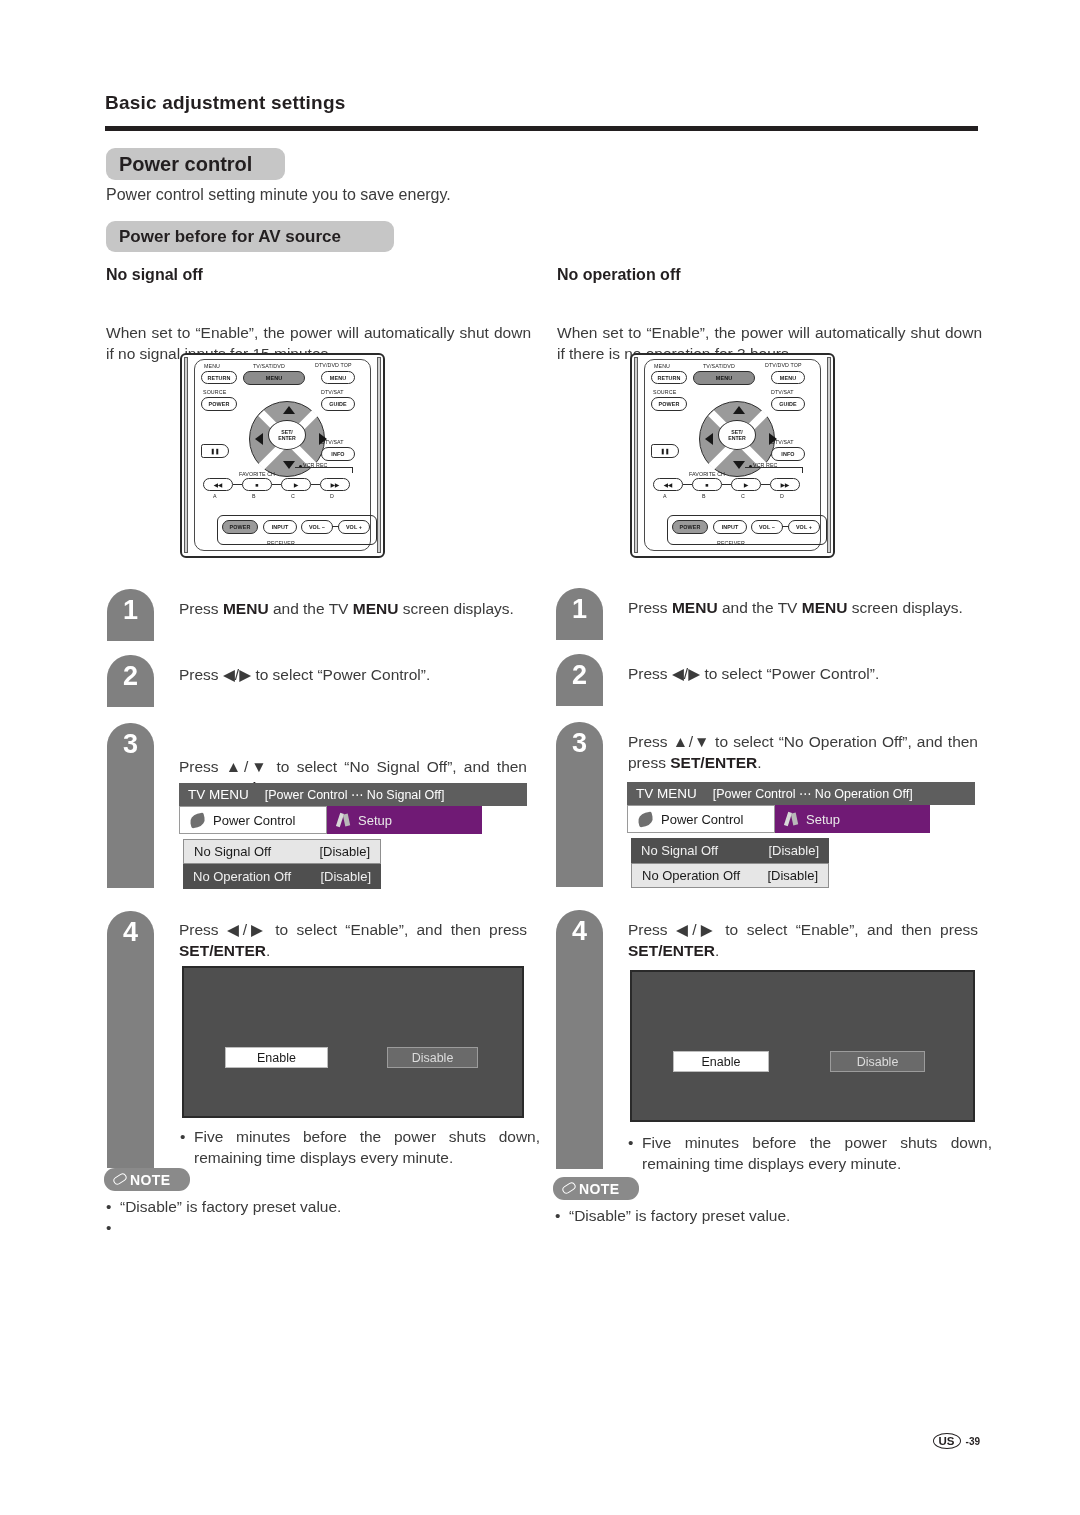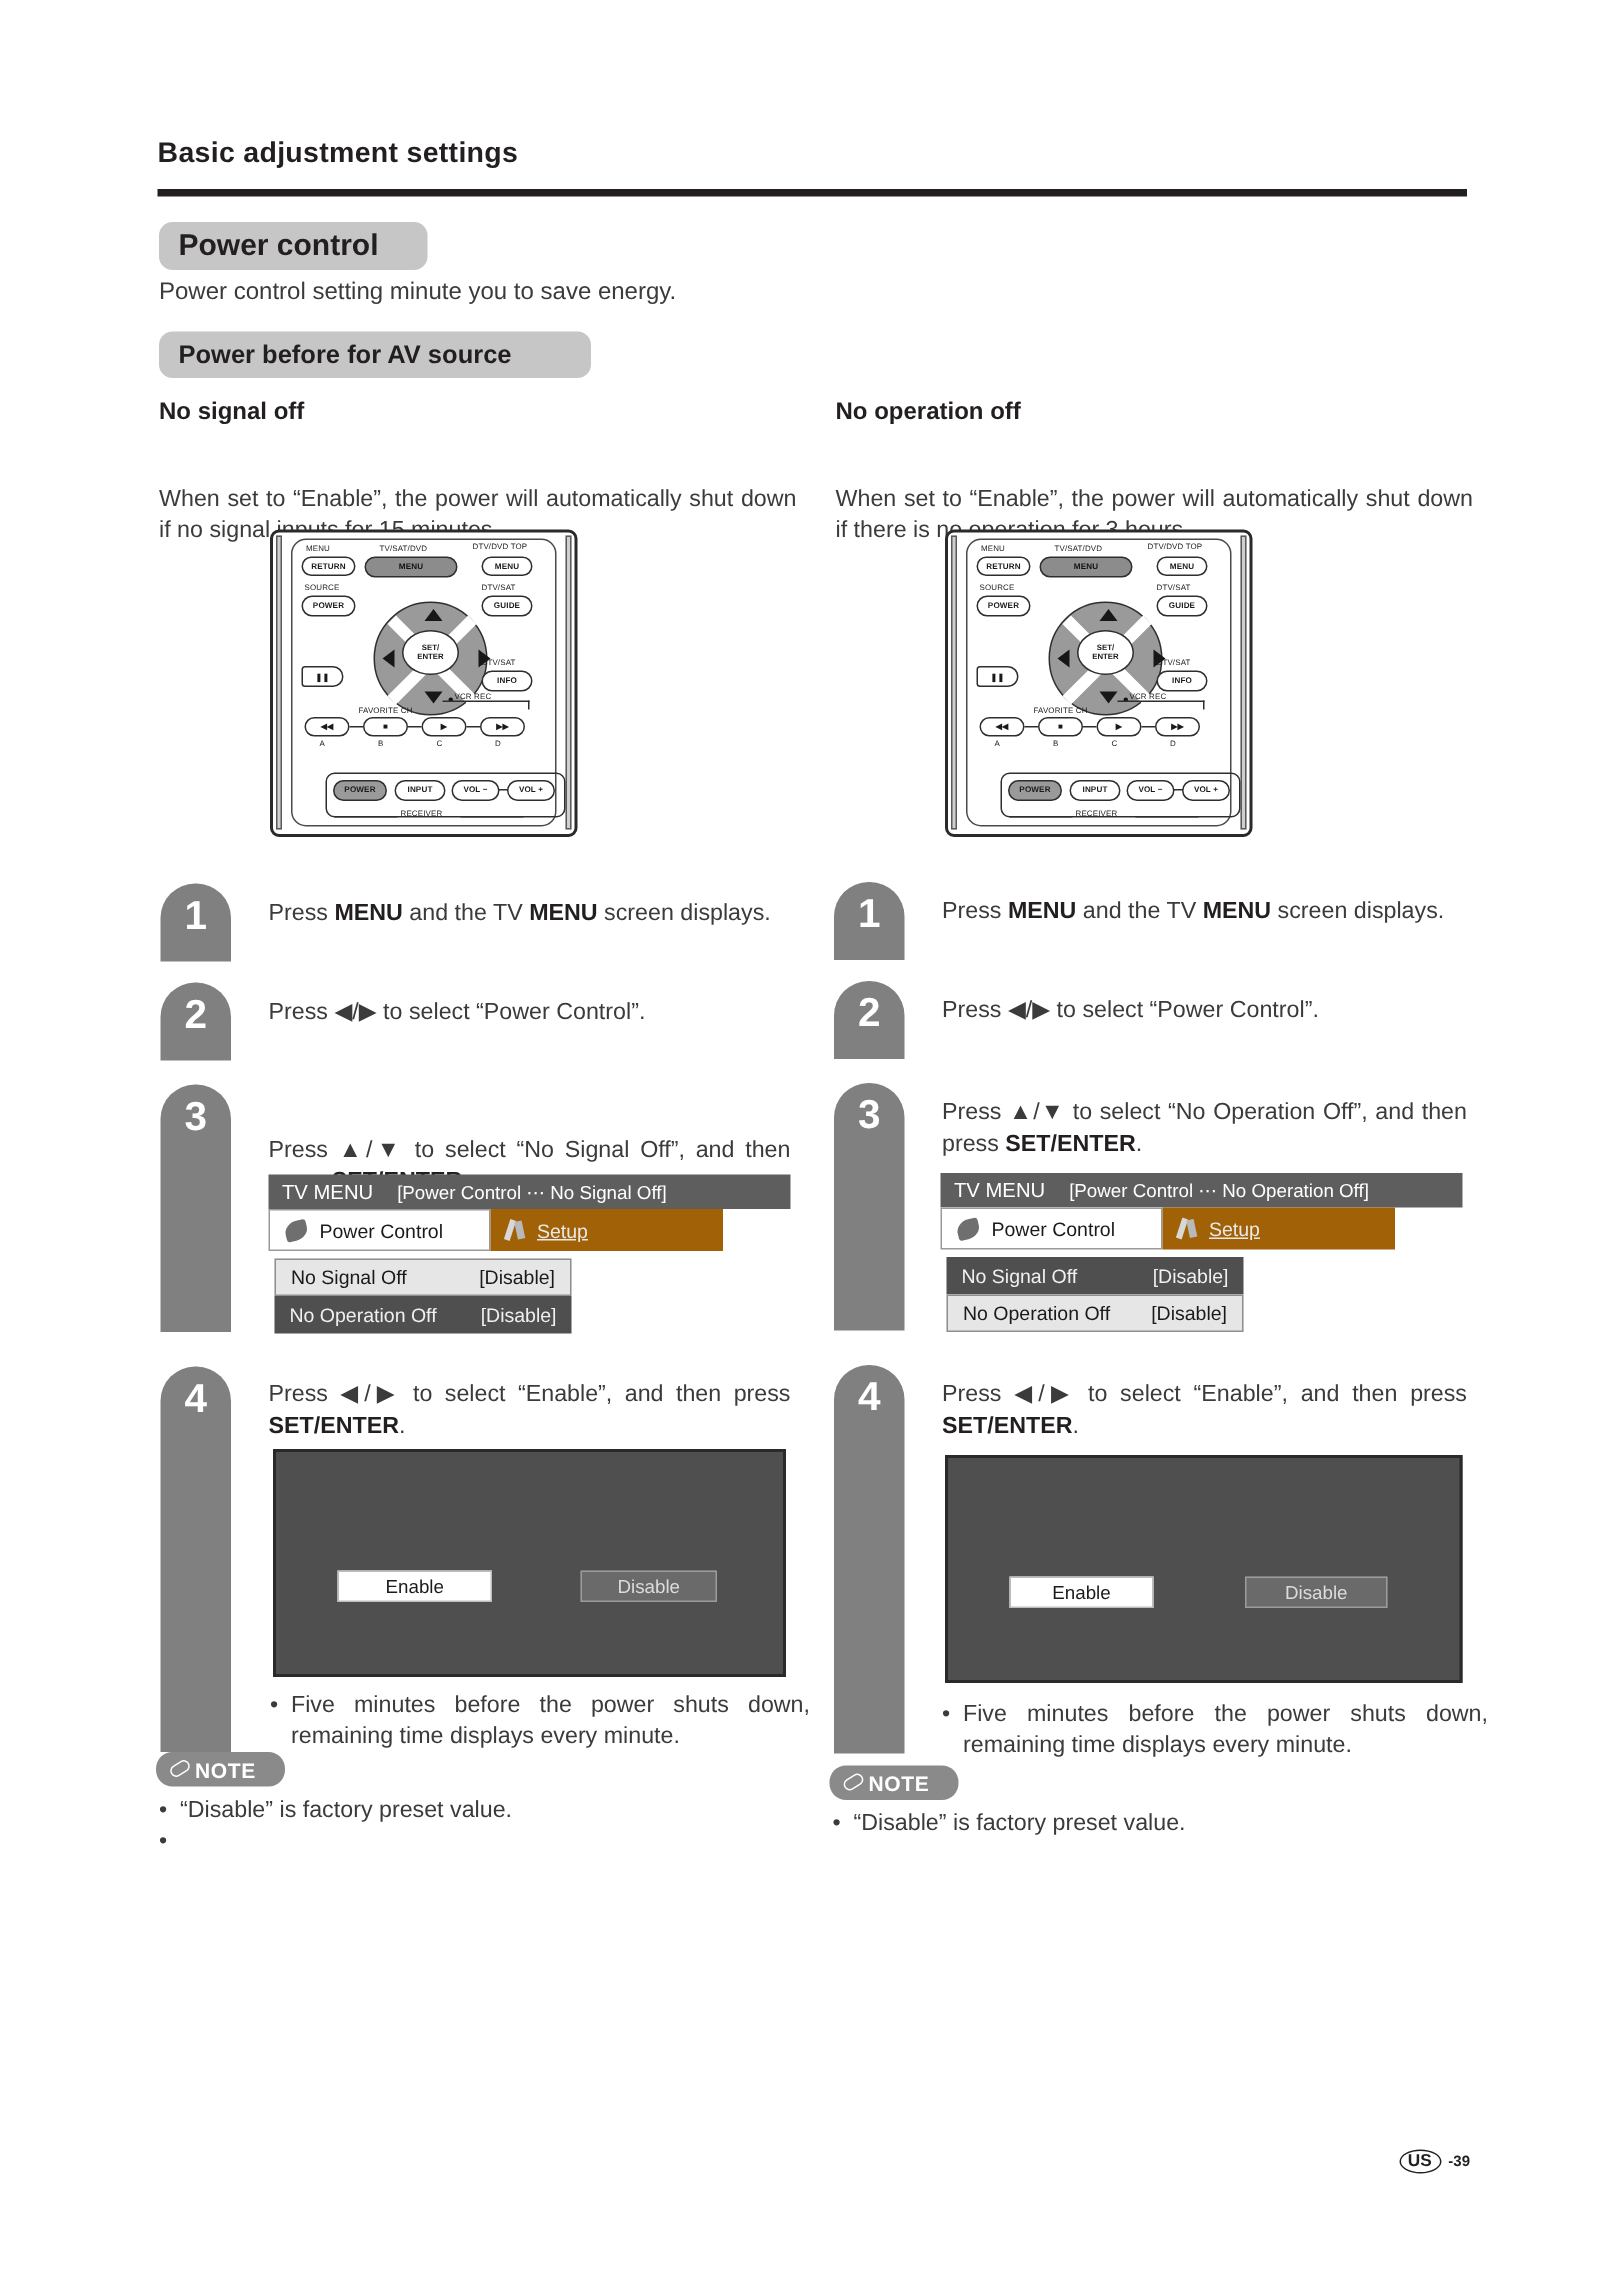--- a/index.html
+++ b/index.html
@@ -73,21 +73,21 @@
   .steptxt b{color:#231f20;font-weight:bold;}
   .j{text-align:justify;text-align-last:left;}
 
   
   .osd{position:absolute;}
   .osd-title{position:absolute;background:#5e5e5e;color:#fff;font-size:13.5px;display:flex;align-items:center;padding-left:9px;box-sizing:border-box;}
   .osd-title .b2{margin-left:16px;font-size:12.5px;}
   .osd-tabs{position:absolute;display:flex;}
   .osd-tab{display:flex;align-items:center;box-sizing:border-box;font-size:13px;padding-left:10px;}
   .osd-tab.active{background:#ffffff;color:#1a1a1a;border:1px solid #9a9a9a;}
-  .osd-tab.idle{background:#a16207;color:#e9e9e9;text-decoration:underline;}
+  .osd-tab.idle{background:#701a75;color:#e9e9e9;}
   .leaf{width:15px;height:13px;margin-right:8px;background:#6f6f6f;border-radius:60% 15% 60% 15%;transform:rotate(-14deg);flex:none;}
   .wrench{width:13px;height:14px;margin-right:8px;flex:none;position:relative;}
   .wrench:before{content:"";position:absolute;left:1px;top:0;width:4px;height:14px;background:#d8d8d8;transform:rotate(18deg);}
   .wrench:after{content:"";position:absolute;left:7px;top:1px;width:5px;height:12px;background:#b9b9b9;transform:rotate(-12deg);}
   .osd-rows{position:absolute;}
   .osd-row{display:flex;align-items:center;box-sizing:border-box;font-size:13px;padding:0 10px;justify-content:space-between;}
   .osd-row.sel{background:#e6e6e6;color:#1a1a1a;border:1px solid #8f8f8f;}
   .osd-row.un{background:#4f4f4f;color:#f0f0f0;}
   .osd-row .val{margin-left:18px;}
 

